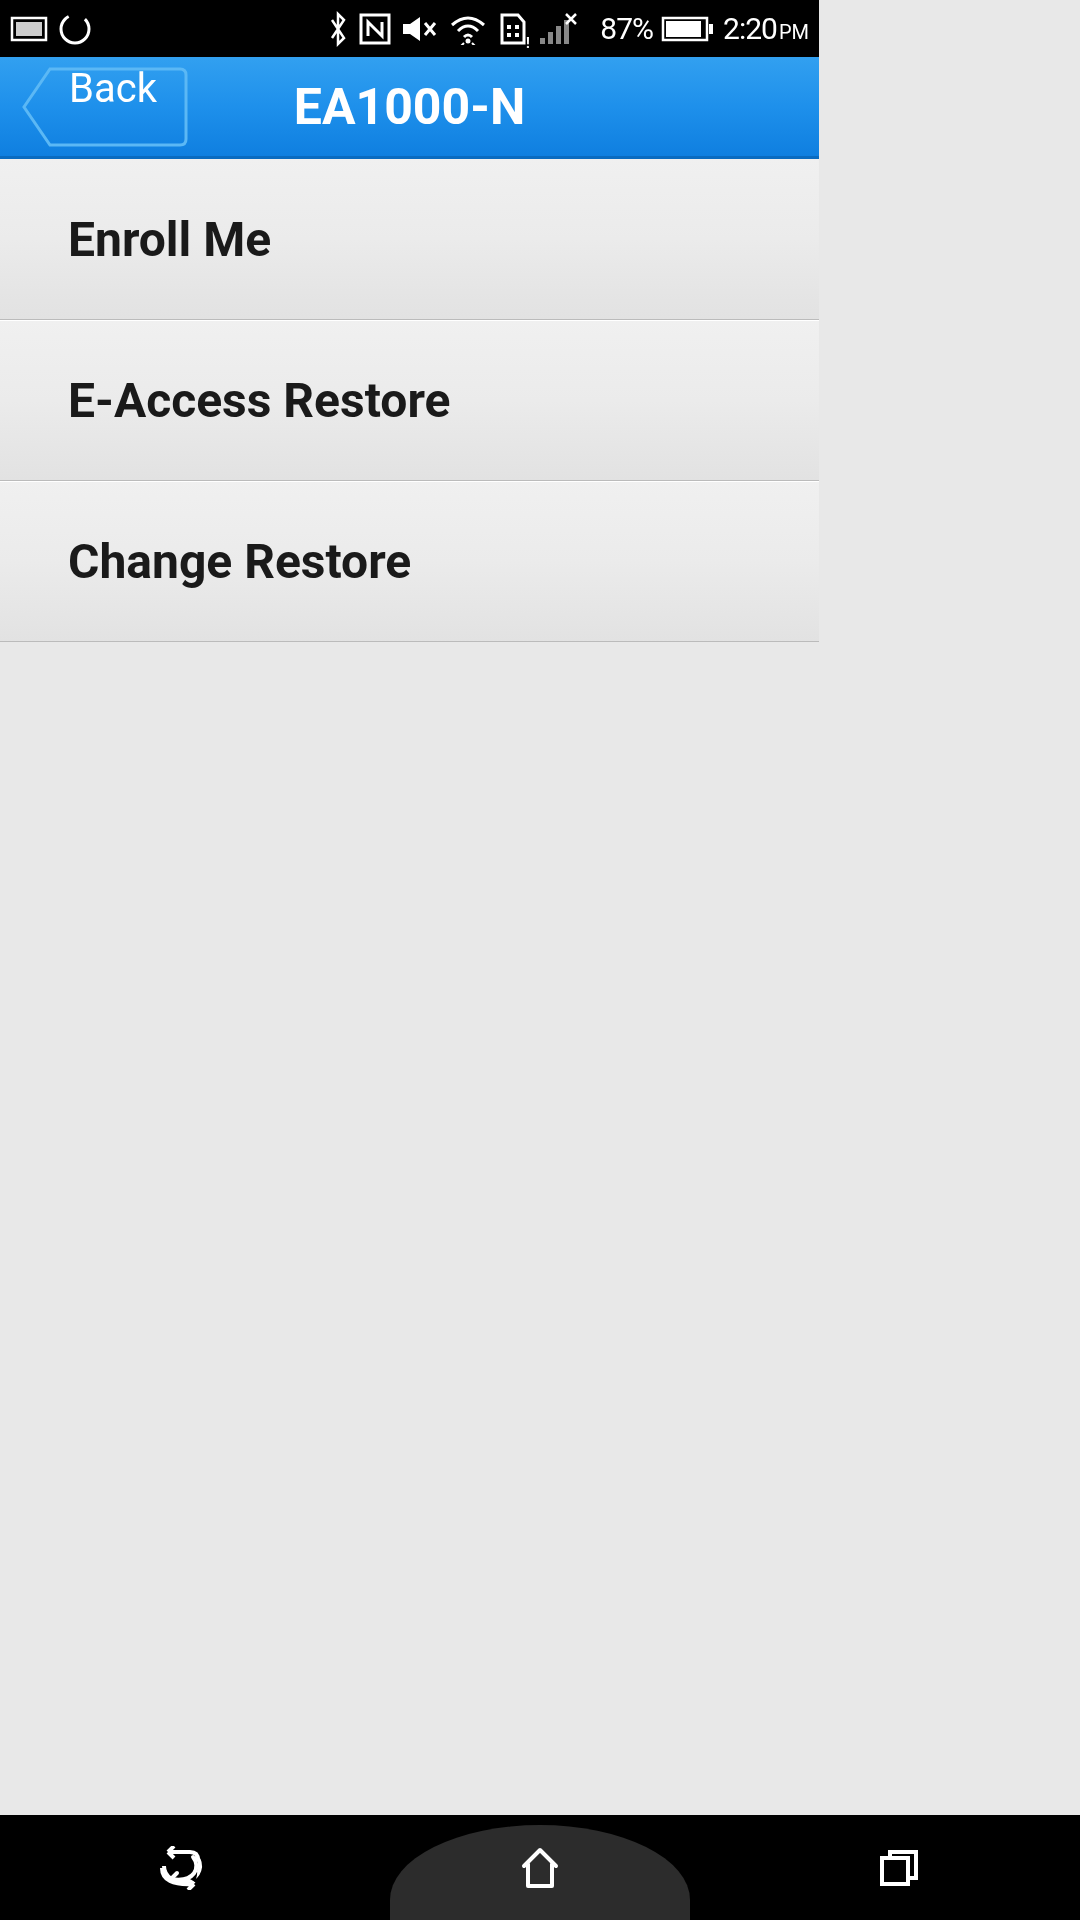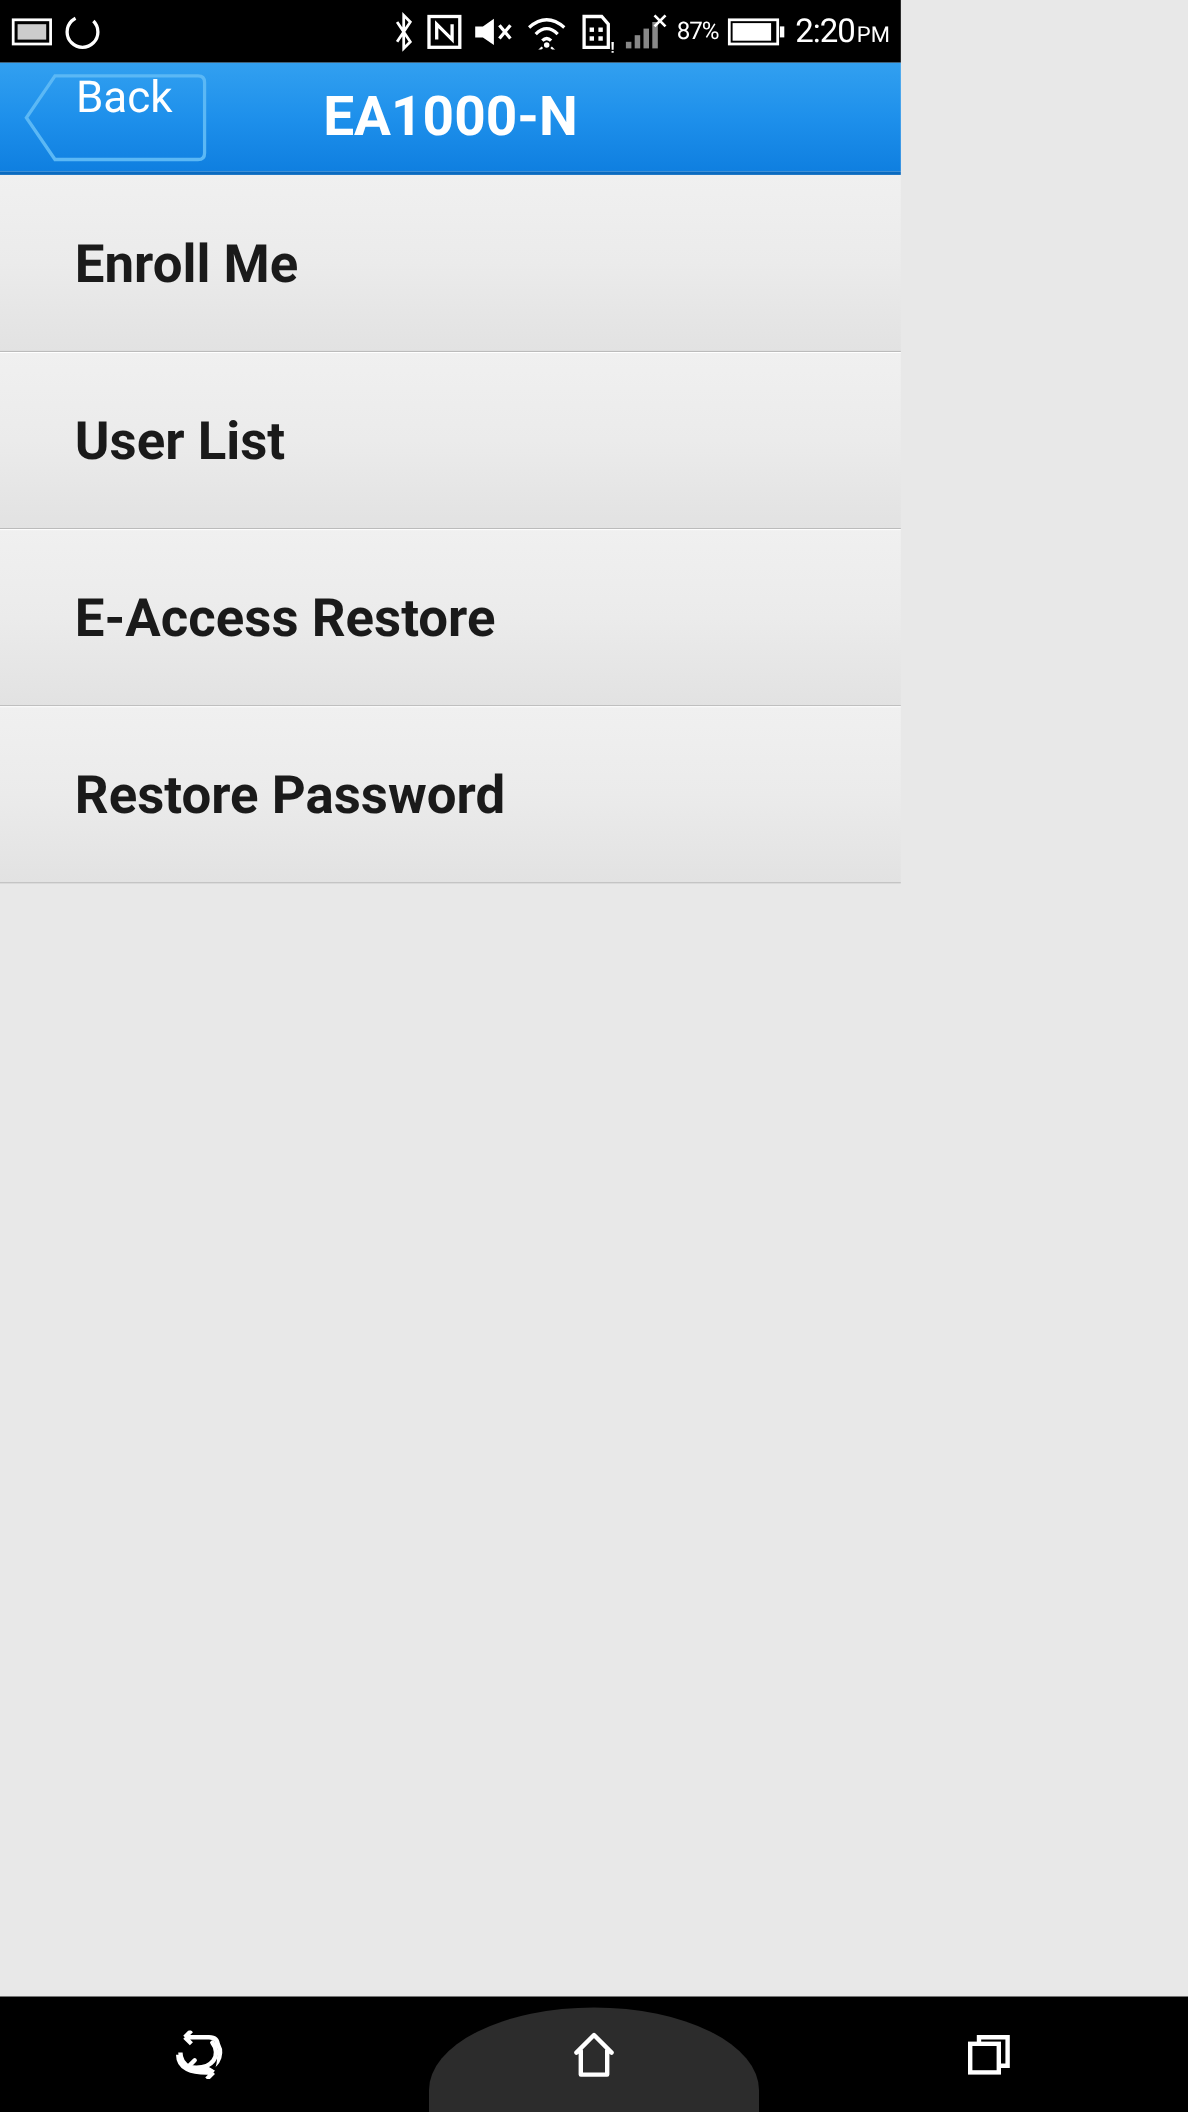--- a/index.html
+++ b/index.html
@@ -12,21 +12,21 @@
       color: #fff;
       display: flex;
       align-items: center;
       justify-content: space-between;
       padding: 0 10px;
       font-size: 26px;
     }
     .status-left { display: flex; align-items: center; gap: 10px; }
     .status-right { display: flex; align-items: center; gap: 8px; }
     .status-icon { display: inline-flex; align-items: center; justify-content: center; }
-    .battery-text { font-size: 22px; letter-spacing: -1px; }
+    .battery-text { font-size: 30px; letter-spacing: -1px; margin-left: 14px; }
     .time-text { font-size: 30px; letter-spacing: -1px; }
     .time-ampm { font-size: 20px; margin-left: 2px; }
     
     .header {
       width: 100%;
       height: 102px;
       background: linear-gradient(to bottom, #32a0f0 0%, #1e90eb 50%, #0f7fe0 100%);
       border-bottom: 3px solid #0a6bc0;
       display: flex;
       align-items: center;
@@ -207,27 +207,24 @@
     <span class="back-label">Back</span>
   </div>
   <div class="header-title">EA1000-N</div>
 </div>
 
 <div class="menu-list">
   <div class="menu-item">
     <span class="menu-item-label">Enroll Me</span>
   </div>
   <div class="menu-item">
-    <span class="menu-item-label">User List</span>
+    <span class="menu-item-label">E-Access Restore</span>
   </div>
   <div class="menu-item">
-    <span class="menu-item-label">E-Access Restore</span>
-  </div>
-  <div class="menu-item">
-    <span class="menu-item-label">Restore Password</span>
+    <span class="menu-item-label">Change Restore</span>
   </div>
 </div>
 
 <div class="empty-area"></div>
 
 <div class="nav-bar">
   <div class="nav-home-bg"></div>
   <div class="nav-button">
     <svg class="nav-svg" width="52" height="44" viewBox="0 0 52 44">
       <path d="M44 14 Q44 6 36 6 L14 6 M8 22 Q8 40 40 38 M40 38 L34 32 M40 38 L34 44 M14 6 L20 0 M14 6 L20 12" stroke="#fff" stroke-width="4" fill="none"></path>

